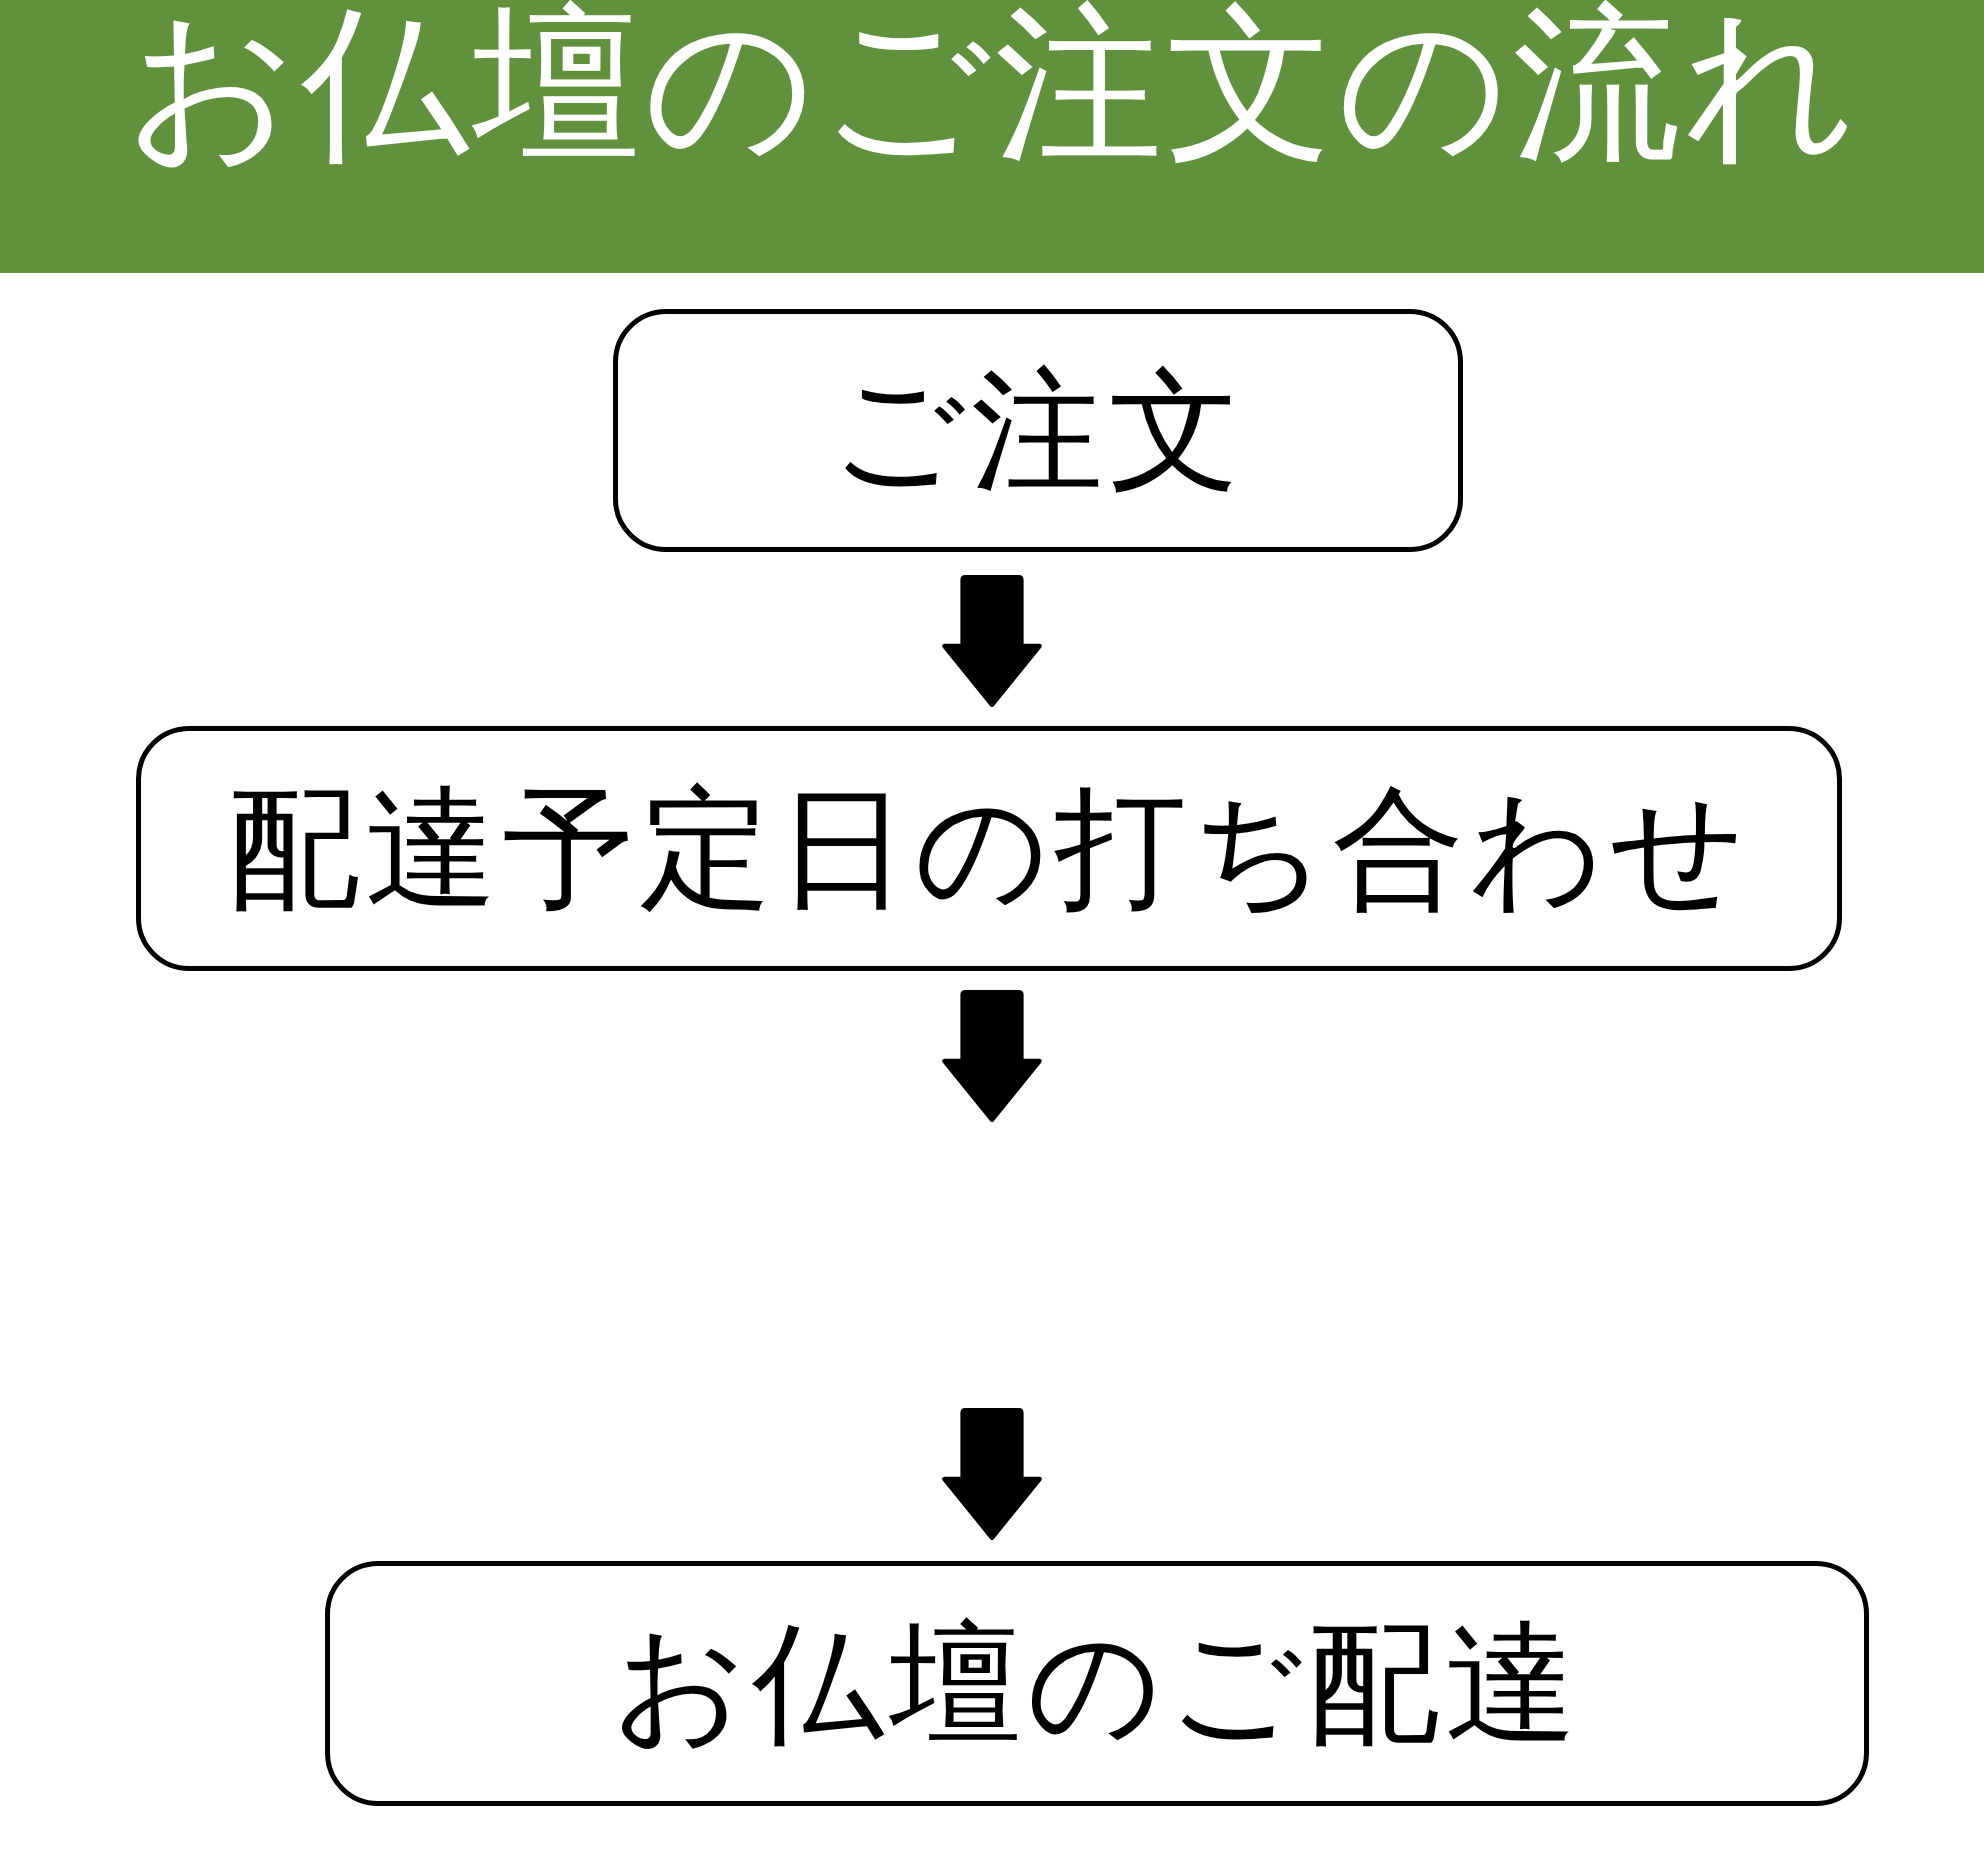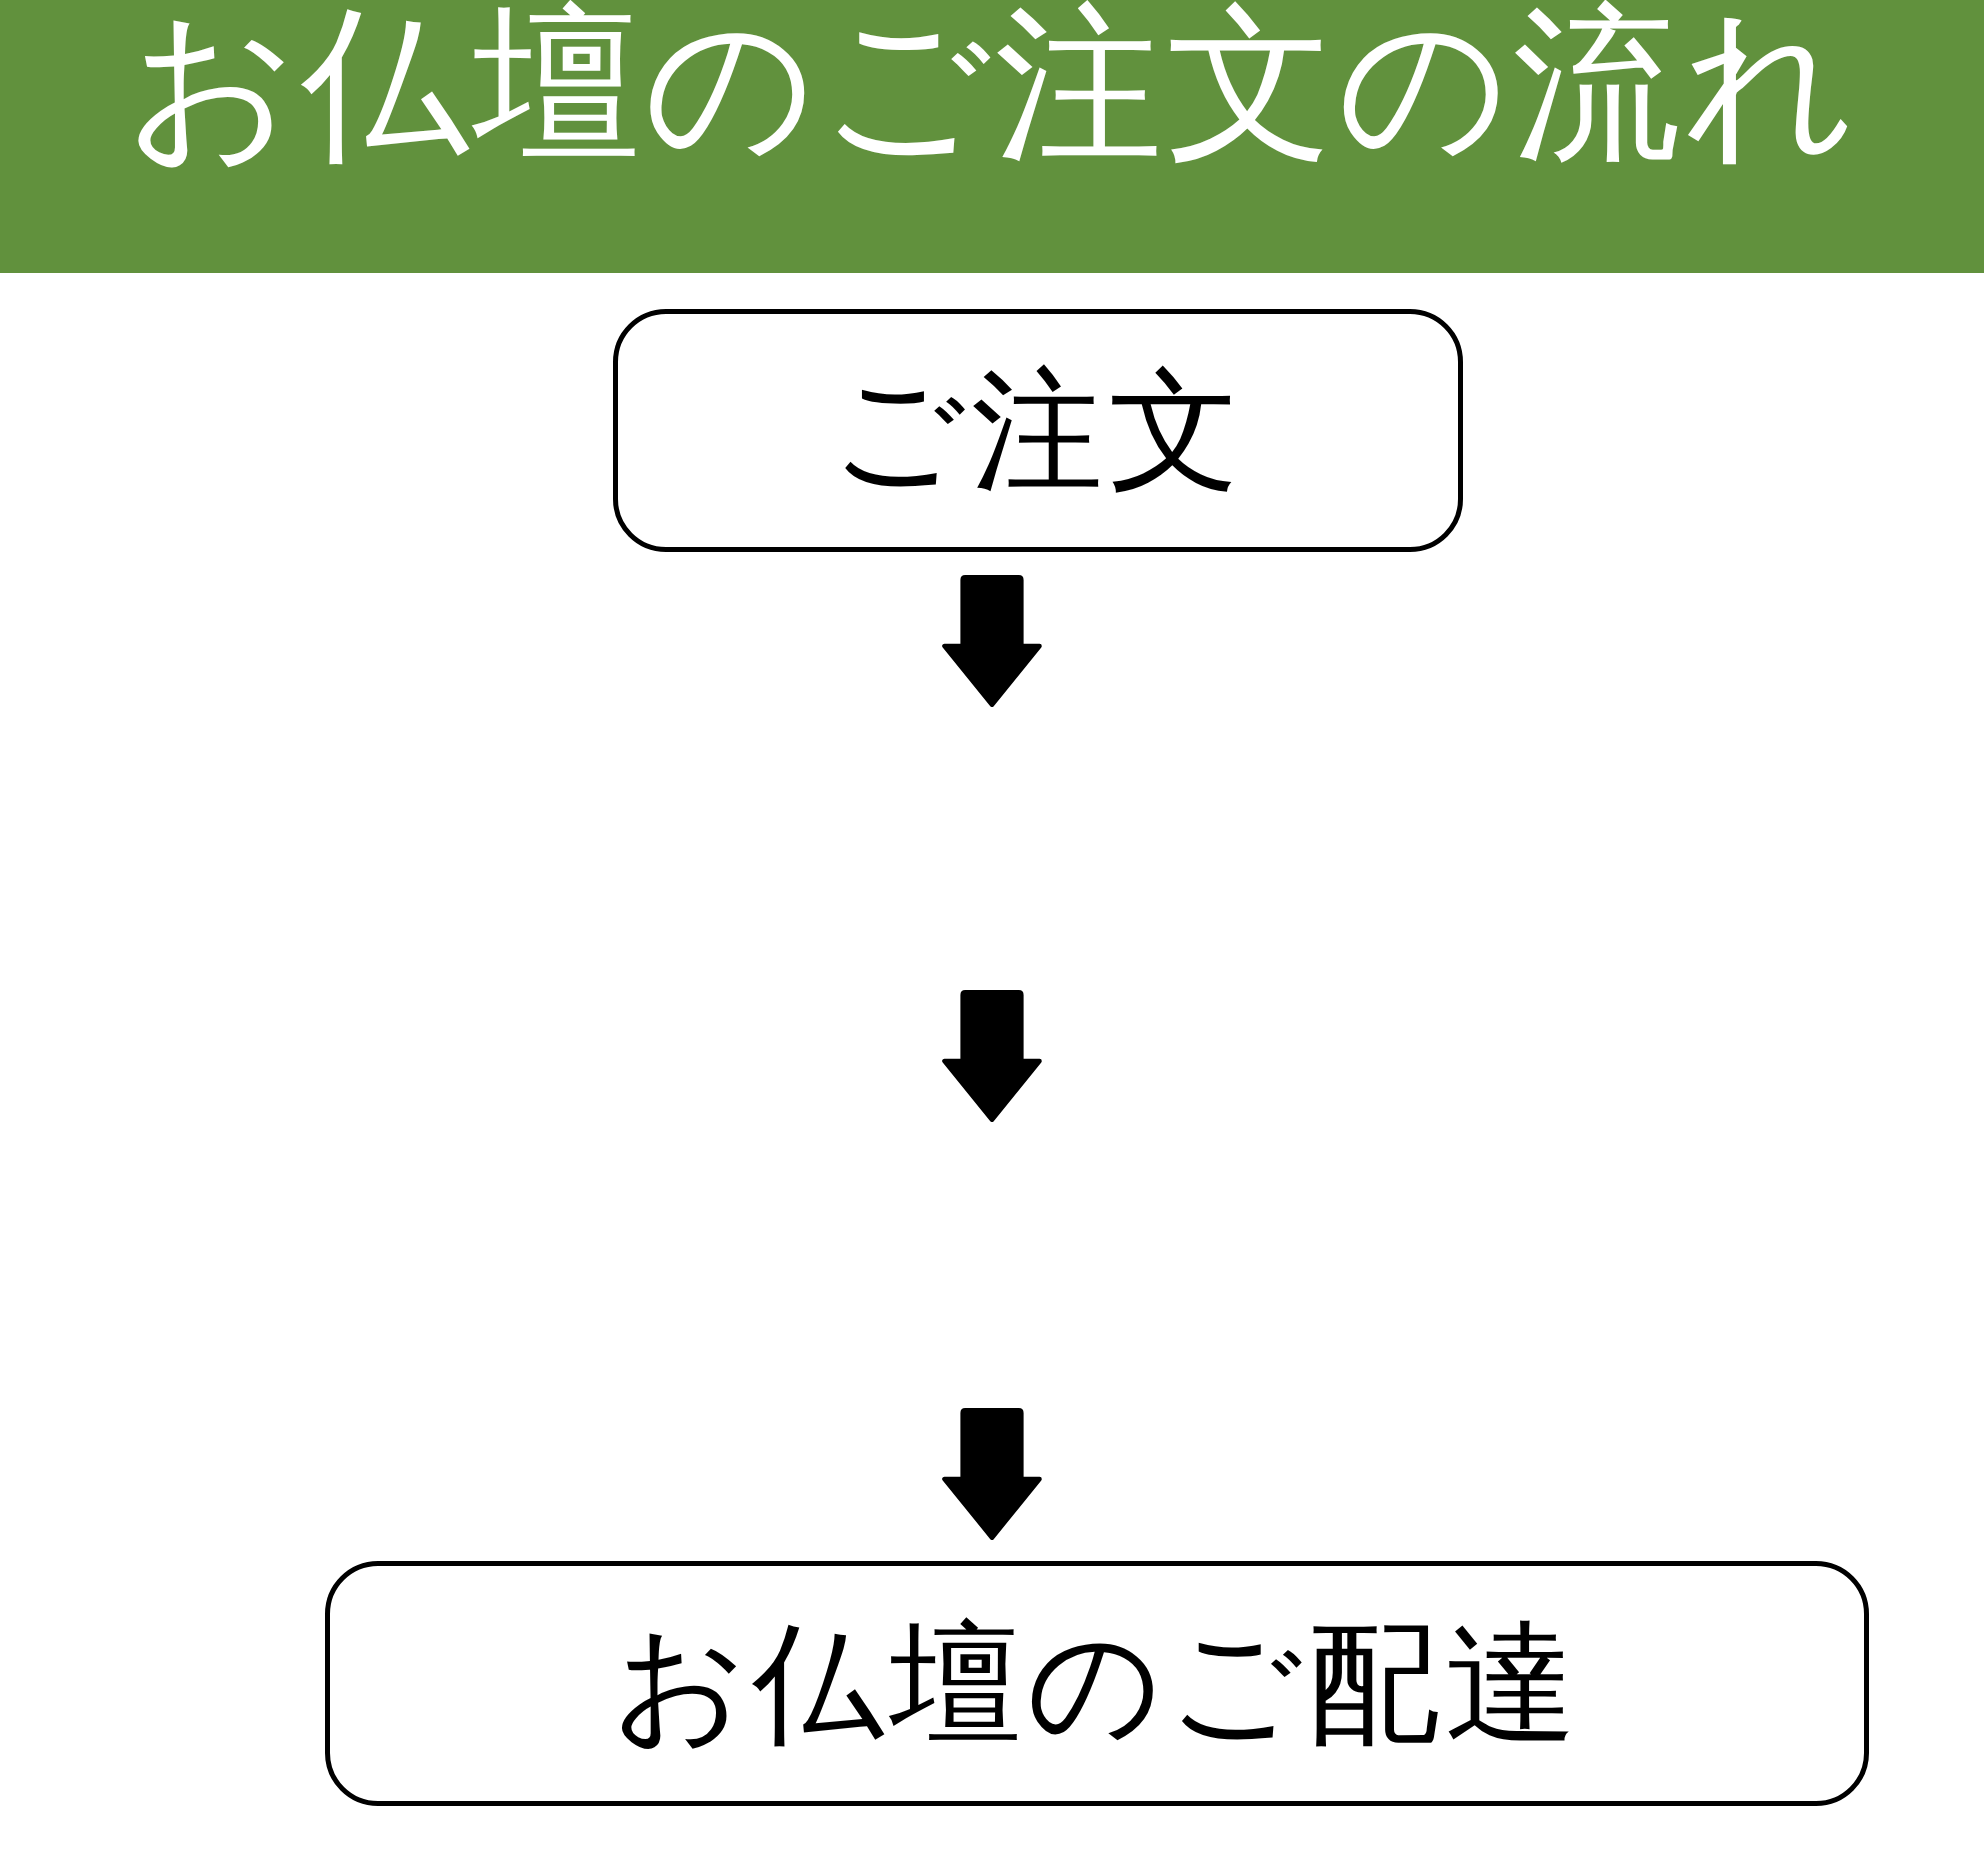--- a/index.html
+++ b/index.html
@@ -77,20 +77,23 @@
   <div class="flow-box box-step-1">
     <span class="box-label">ご注文</span>
   </div>
 
   <div class="flow-arrow arrow-1">
     <svg viewBox="0 0 178 236" xmlns="http://www.w3.org/2000/svg" aria-hidden="true">
       <path d="M 41 4 H 137 Q 141.5 4 141.5 9 V 127 H 174 L 89 232 L 4 127 H 36.5 V 9 Q 36.5 4 41 4 Z" fill="#000000" stroke="#000000" stroke-width="8" stroke-linejoin="round"></path>
     </svg>
   </div>
 
+  <div class="flow-box box-step-2">
+    <span class="box-label">配達予定日の打ち合わせ</span>
+  </div>
 
   <div class="flow-arrow arrow-2">
     <svg viewBox="0 0 178 236" xmlns="http://www.w3.org/2000/svg" aria-hidden="true">
       <path d="M 41 4 H 137 Q 141.5 4 141.5 9 V 127 H 174 L 89 232 L 4 127 H 36.5 V 9 Q 36.5 4 41 4 Z" fill="#000000" stroke="#000000" stroke-width="8" stroke-linejoin="round"></path>
     </svg>
   </div>
 
 
   <div class="flow-arrow arrow-3">
     <svg viewBox="0 0 178 236" xmlns="http://www.w3.org/2000/svg" aria-hidden="true">

